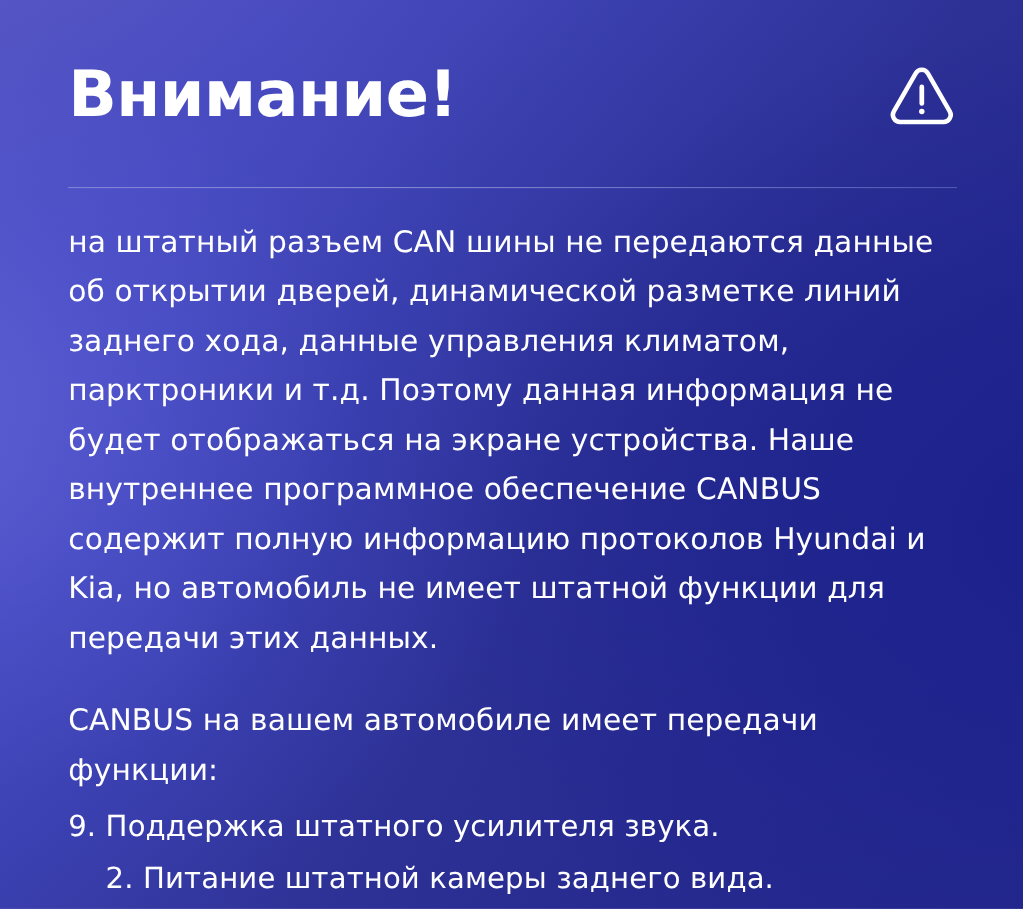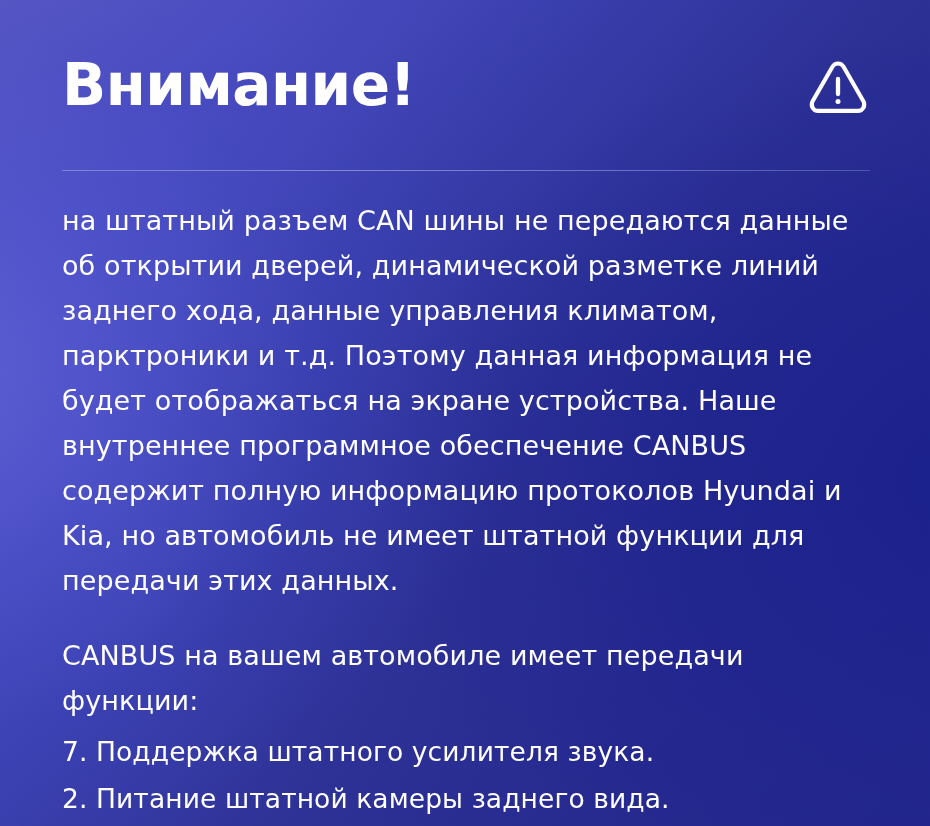--- a/index.html
+++ b/index.html
@@ -100,20 +100,21 @@
   .feature-item {
     color: #ffffff;
     font-size: 26.5px;
     line-height: 45px;
     font-weight: 400;
     letter-spacing: 0.1px;
     white-space: nowrap;
   }
   .feature-item + .feature-item {
     margin-top: 2px;
+    margin-left: 34px;
   }
 </style>
 </head>
 <body>
 
 <div class="banner">
 
   <div class="header">
     <h1 class="headline">Внимание!</h1>
 
@@ -134,19 +135,19 @@
   </div>
 
   <div class="divider"></div>
 
   <div class="body-copy">
     <p class="para">на штатный разъем CAN шины не передаются данные об открытии дверей, динамической разметке линий заднего хода, данные управления климатом, парктроники и т.д. Поэтому данная информация не будет отображаться на экране устройства. Наше внутреннее программное обеспечение CANBUS содержит полную информацию протоколов Hyundai и Kia, но автомобиль не имеет штатной функции для передачи этих данных.</p>
 
     <p class="para">CANBUS на вашем автомобиле имеет передачи функции:</p>
 
     <ul class="feature-list">
-      <li class="feature-item">7. Поддержка штатного усилителя звука.</li>
+      <li class="feature-item">9. Поддержка штатного усилителя звука.</li>
       <li class="feature-item">2. Питание штатной камеры заднего вида.</li>
       <li class="feature-item">3. Поддержка штатных клавиш на рулевом колесе.</li>
     </ul>
   </div>
 
 </div>
 
 </body></html>

